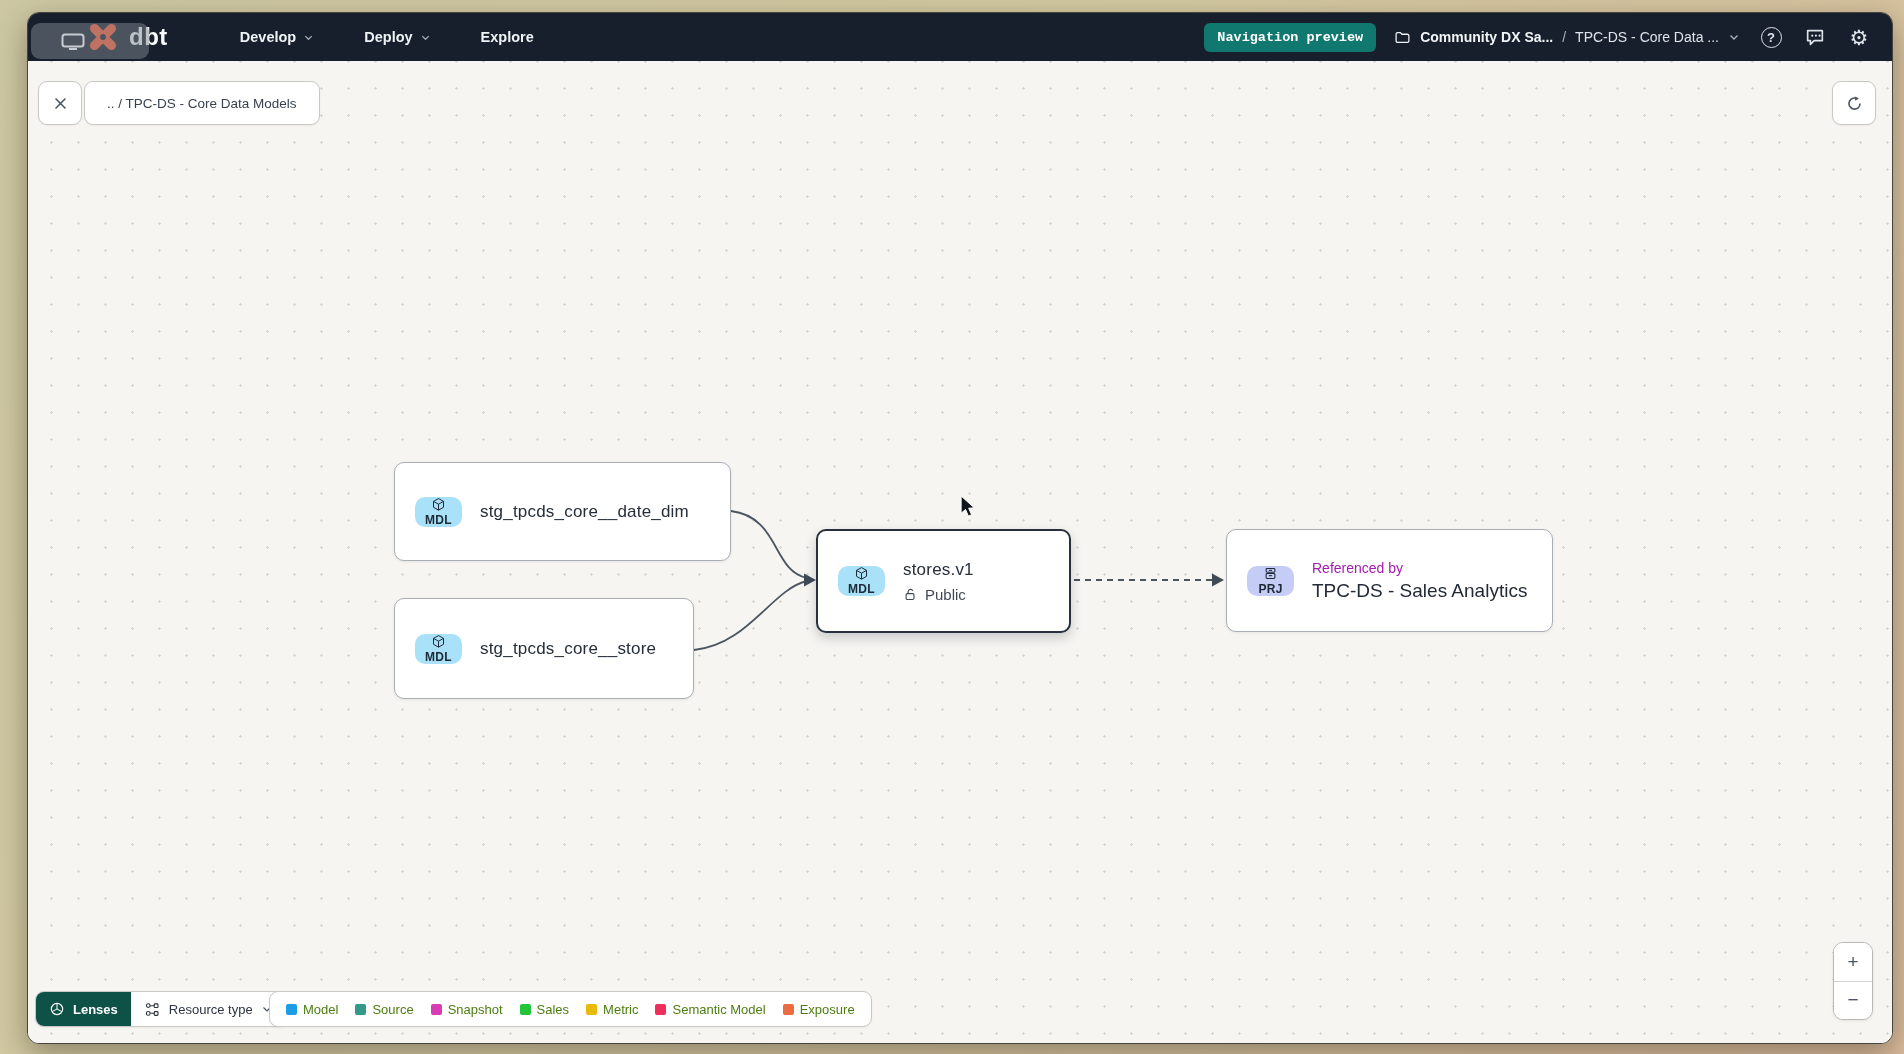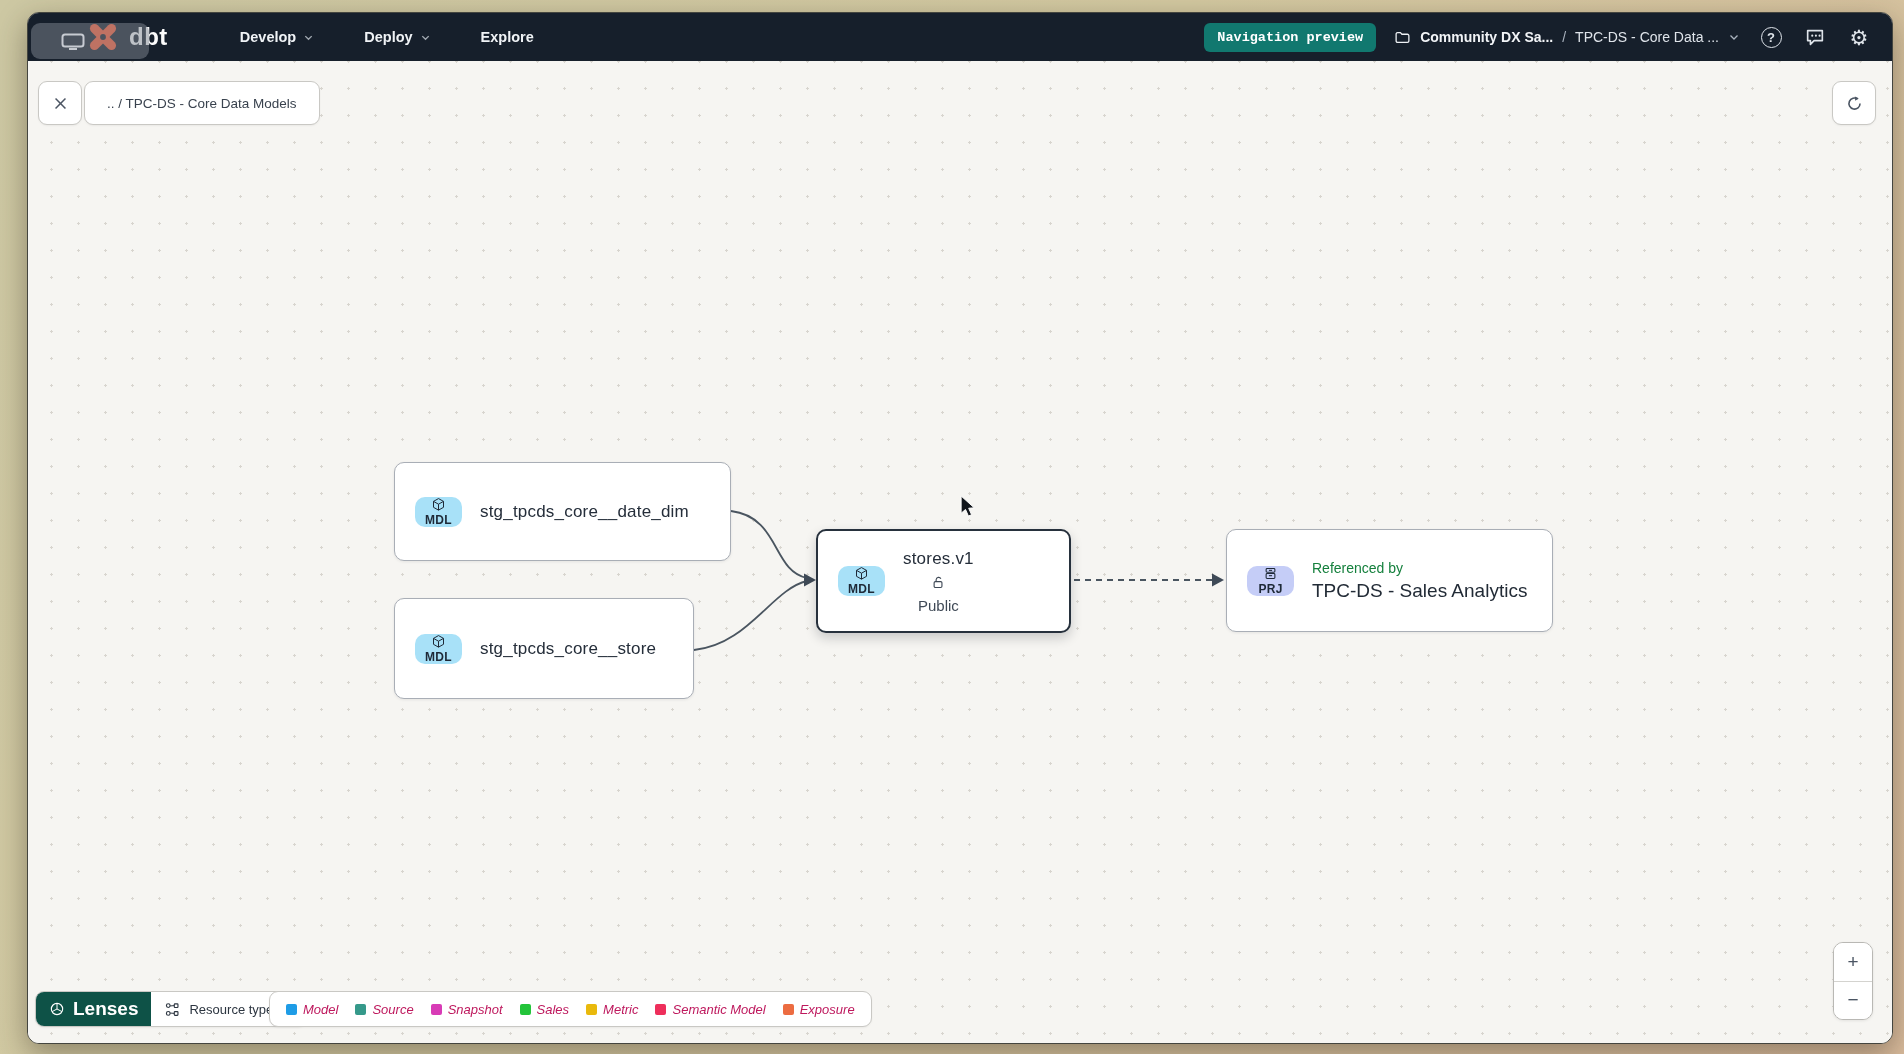--- a/index.html
+++ b/index.html
@@ -83,43 +83,43 @@
     padding: 0 20px; box-shadow: 0 1px 3px rgba(20,25,35,.08); cursor: pointer;
   }
   .node.selected { border: 2.5px solid #27313d; box-shadow: 0 5px 12px rgba(20,25,35,.2); }
   .node-badge {
     width: 47px; height: 30px; border-radius: 10px; flex: 0 0 auto;
     display: flex; flex-direction: column; align-items: center; justify-content: center;
     color: #1e2937; gap: 1px;
   }
   .node-badge .badge-code { font-size: 12px; font-weight: bold; letter-spacing: .3px; }
   .node-label { font-size: 17px; color: #252e3a; letter-spacing: .2px; }
-  .node-sub { display: flex; align-items: center; gap: 7px; margin-top: 6px; color: #3f4956; font-size: 15px; flex-direction: column; }
-  .node-kicker { font-size: 14px; color: #15803d; margin-bottom: 4px; }
+  .node-sub { display: flex; align-items: center; gap: 7px; margin-top: 6px; color: #3f4956; font-size: 15px; }
+  .node-kicker { font-size: 14px; color: #a21caf; margin-bottom: 4px; }
   .node-title-lg { font-size: 19px; color: #222b36; }
   
   .lens-group {
     position: absolute; left: 7px; top: 930px; height: 36px; display: flex;
     background: #fff; border: 1px solid #c9c8c4; border-radius: 9px; overflow: hidden;
     box-shadow: 0 1px 2px rgba(0,0,0,.05);
   }
   .lens-seg {
     display: flex; align-items: center; gap: 8px; padding: 0 13px;
-    background: #0e5247; color: #fff; font-size: 19px; font-weight: bold; cursor: pointer;
+    background: #0e5247; color: #fff; font-size: 13px; font-weight: bold; cursor: pointer;
   }
   .rtype-seg {
     display: flex; align-items: center; gap: 8px; padding: 0 13px;
     color: #2c3540; font-size: 13px; cursor: pointer; background: #fff;
   }
   .legend-box {
     position: absolute; left: 241px; top: 930px; height: 36px; padding: 0 16px;
     background: #fff; border: 1px solid #c9c8c4; border-radius: 9px;
     display: flex; align-items: center; gap: 17px; box-shadow: 0 1px 2px rgba(0,0,0,.05);
   }
-  .legend-item { display: flex; align-items: center; gap: 6px; font-size: 13px; color: #be185d; white-space: nowrap; font-style: italic; }
+  .legend-item { display: flex; align-items: center; gap: 6px; font-size: 13px; color: #4d7c0f; white-space: nowrap; }
   .swatch { width: 11px; height: 11px; border-radius: 2px; display: inline-block; }
   .zoom-panel {
     position: absolute; left: 1805px; top: 881px; width: 40px; height: 78px;
     background: #fff; border: 1px solid #b9b8b4; border-radius: 10px;
     display: flex; flex-direction: column; overflow: hidden;
     box-shadow: 0 1px 3px rgba(0,0,0,.08);
   }
   .zoom-btn {
     flex: 1; display: flex; align-items: center; justify-content: center;
     font-size: 19px; color: #4b5563; cursor: pointer; background: #fff; border: none;

